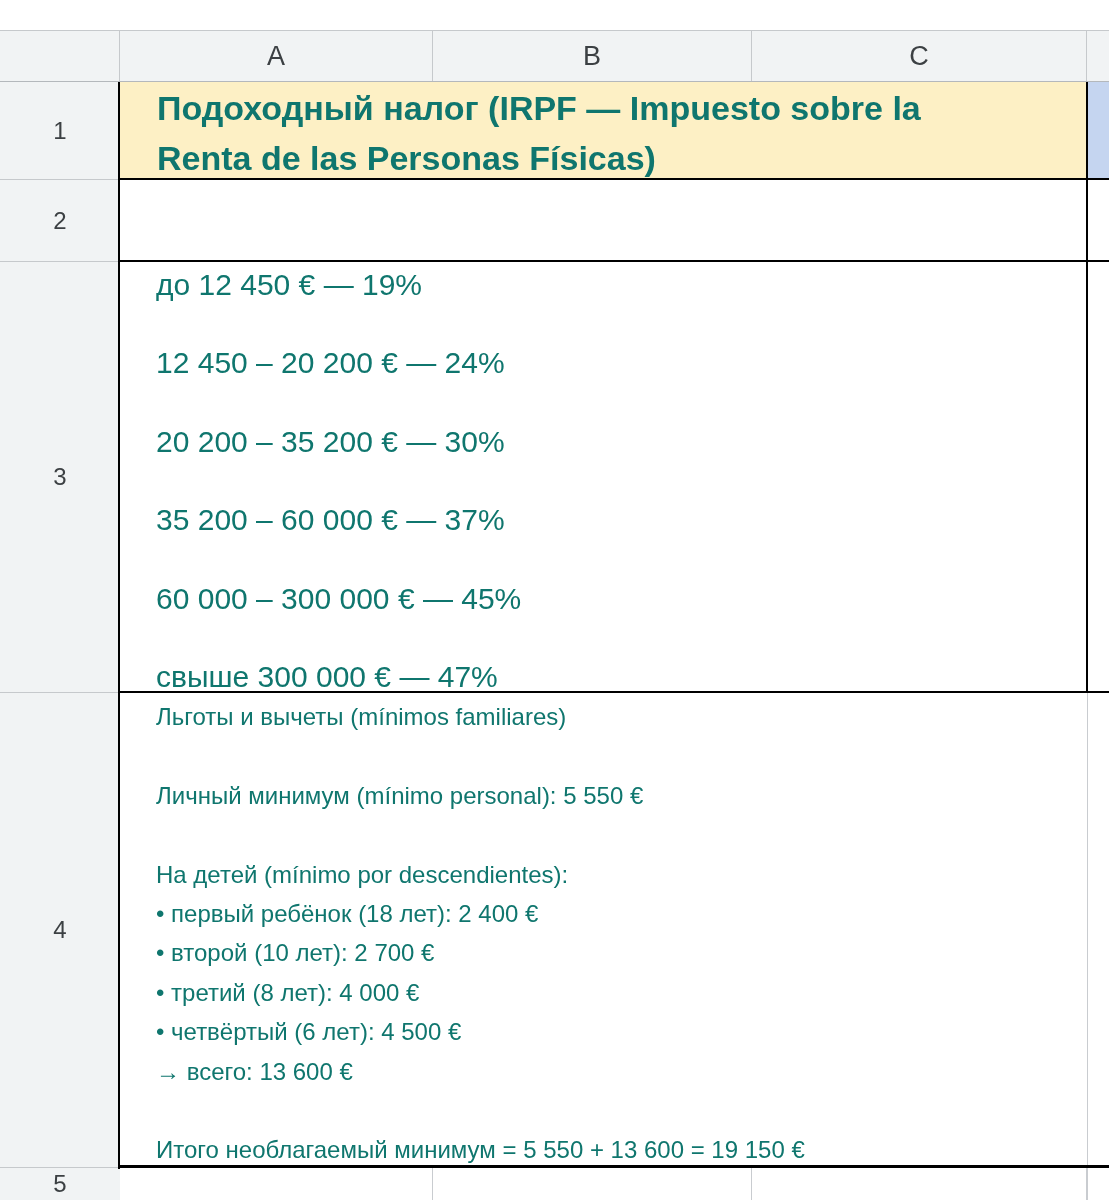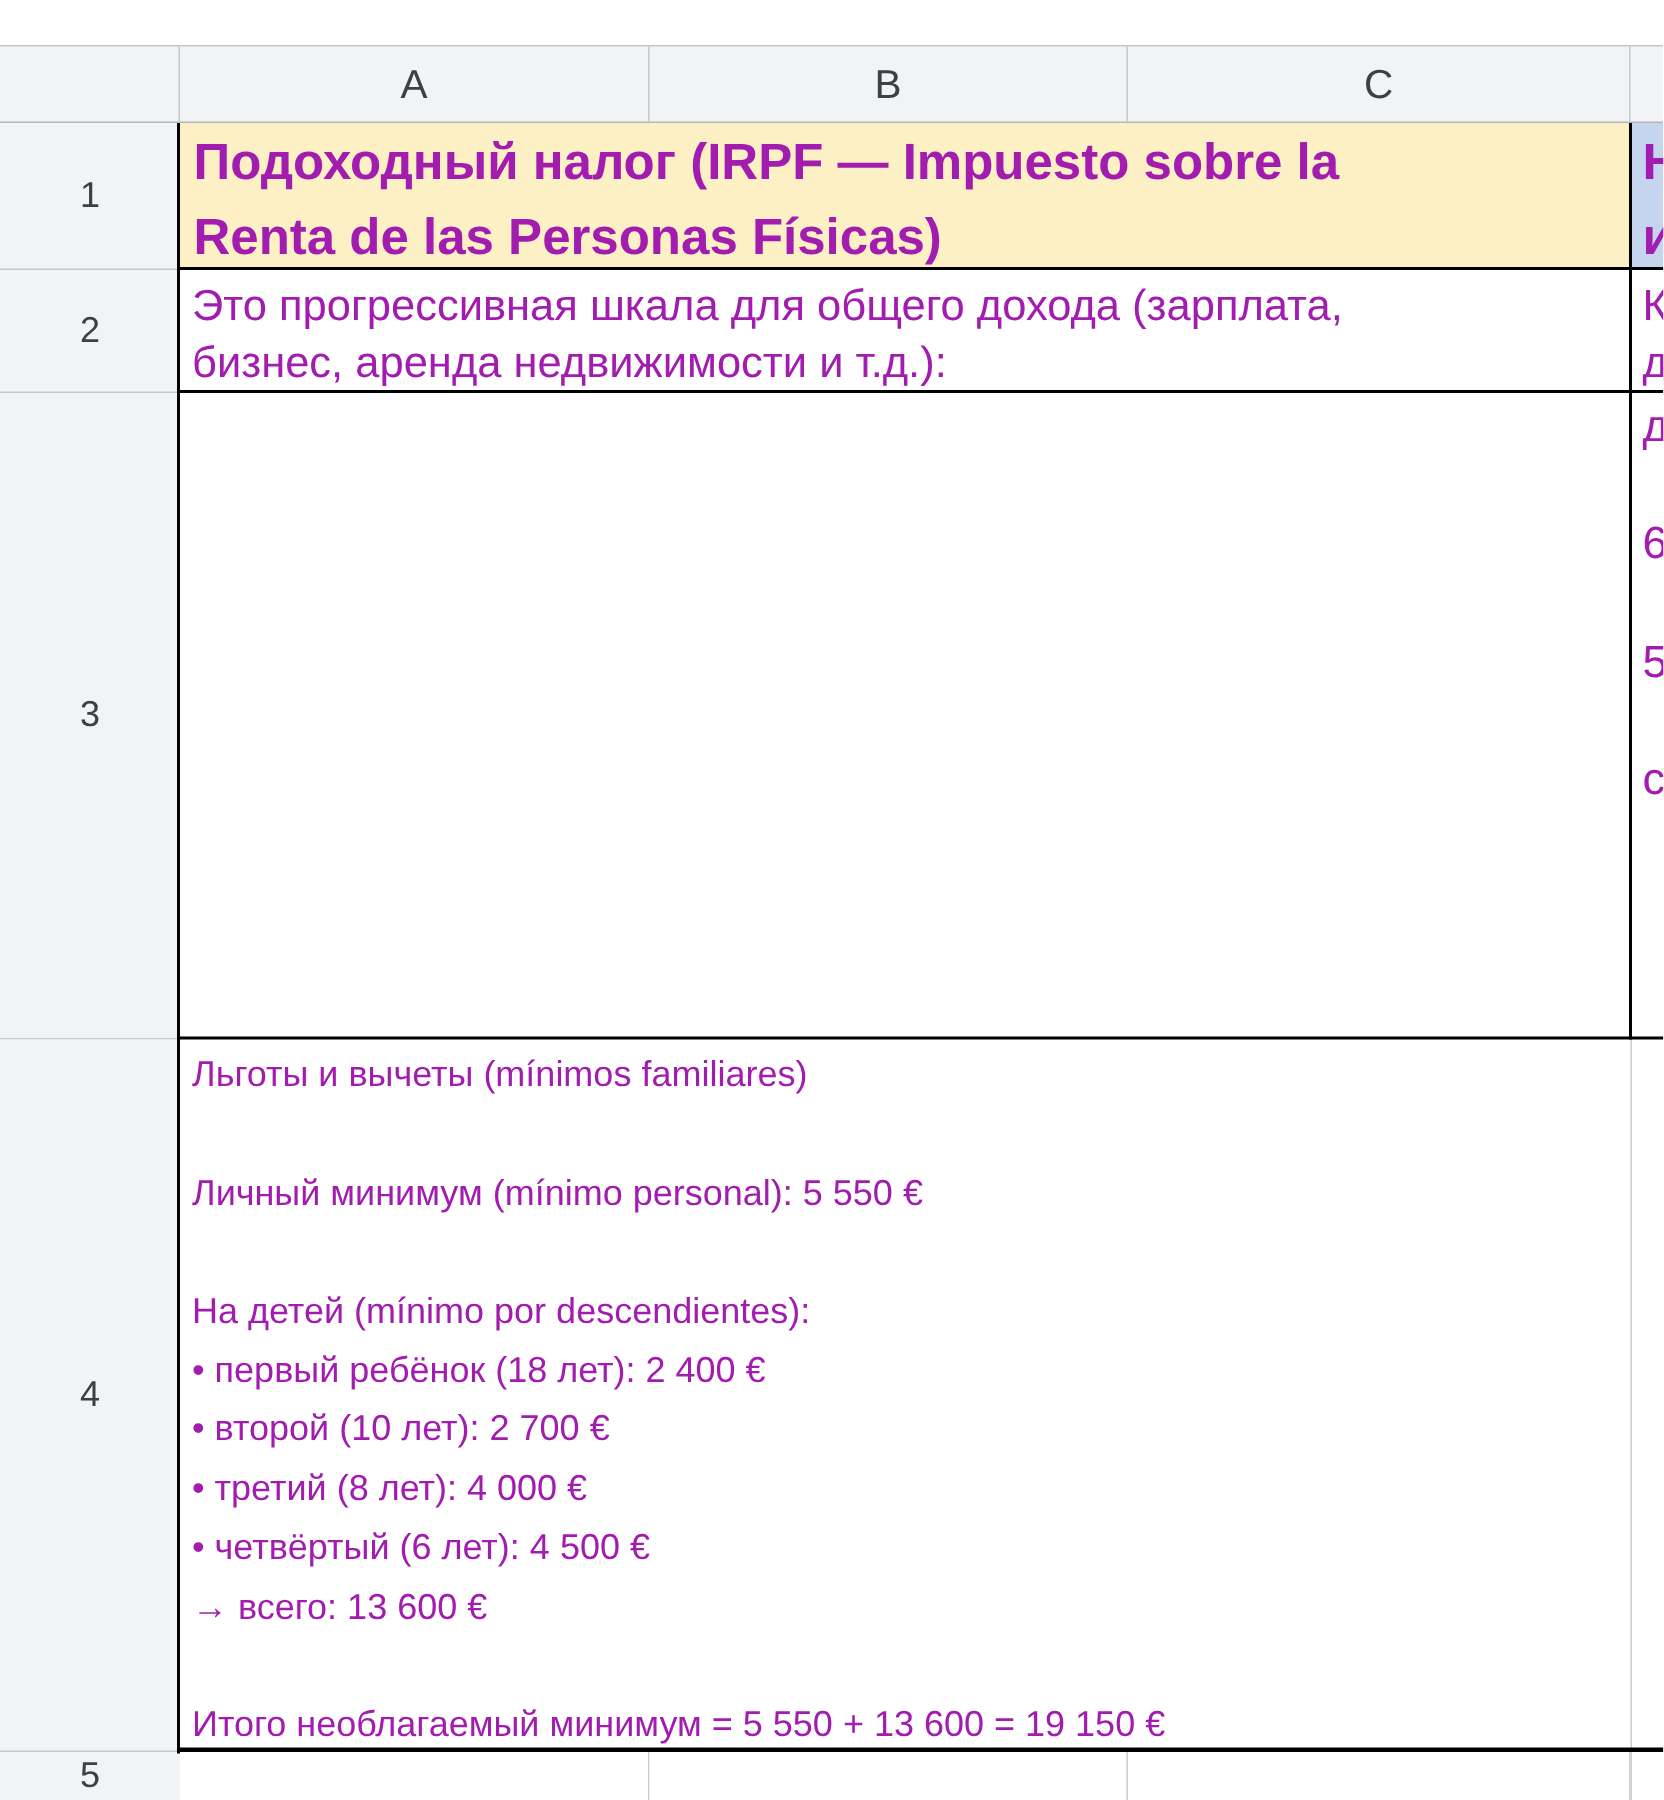--- a/index.html
+++ b/index.html
@@ -15,21 +15,21 @@
     font-size:24px;color:#3c4043;border-bottom:1px solid #c6c9cc;box-sizing:border-box;}
   .corner{position:absolute;left:0;top:0;width:120px;height:50px;border-right:1px solid #c6c9cc;box-sizing:border-box;}
 
   
   .cell{position:absolute;box-sizing:border-box;background:#ffffff;}
   .cell-yellow{background:#fdf0c5;}
   .cell-blue{background:#c5d5f0;}
   .gridline-right{border-right:1px solid #c9ccd0;}
 
   
-  .cell-text{position:absolute;white-space:pre;color:#a21caf;z-index:5;}
+  .cell-text{position:absolute;white-space:pre;color:#0f766e;z-index:5;margin-left:28px;}
   .t-title{font-size:34px;font-weight:bold;line-height:50px;}
   .t-body-sm{font-size:29px;line-height:37.5px;}
   .t-body{font-size:30px;line-height:39.2px;}
   .t-body4{font-size:24px;line-height:39.4px;}
 
   
   .bline{position:absolute;background:#000;z-index:4;}
   .gline{position:absolute;background:#c9ccd0;z-index:3;}
 </style>
 </head>
@@ -92,24 +92,33 @@
   <div class="bline" style="left:118px;top:260px;width:991px;height:2px;"></div>
   <div class="bline" style="left:118px;top:691px;width:991px;height:2px;"></div>
   <div class="bline" style="left:118px;top:1165px;width:991px;height:3px;"></div>
 
   <div class="gline" style="left:1087px;top:693px;width:1px;height:507px;"></div>
 
   <div class="cell-text t-title" style="left:129px;top:83px;">Подоходный налог (IRPF — Impuesto sobre la
 Renta de las Personas Físicas)</div>
   <div class="cell-text t-title" style="left:1095px;top:83px;">Н
 и</div>
-  <div class="cell-text t-body-sm" style="left:128px;top:186px;">Это прогрессивная шкала для общего дохода (зарплата,
-бизнес, аренда недвижимости и т.д.):</div>
   <div class="cell-text t-body-sm" style="left:1095px;top:186px;">К
 д</div>
+  <div class="cell-text t-body" style="left:128px;top:265px;">до 12 450 € — 19%
+
+12 450 – 20 200 € — 24%
+
+20 200 – 35 200 € — 30%
+
+35 200 – 60 000 € — 37%
+
+60 000 – 300 000 € — 45%
+
+свыше 300 000 € — 47%</div>
   <div class="cell-text t-body" style="left:1095px;top:265px;">д
 
 6
 
 5
 
 с</div>
   <div class="cell-text t-body4" style="left:128px;top:697px;">Льготы и вычеты (mínimos familiares)
 
 Личный минимум (mínimo personal): 5 550 €

